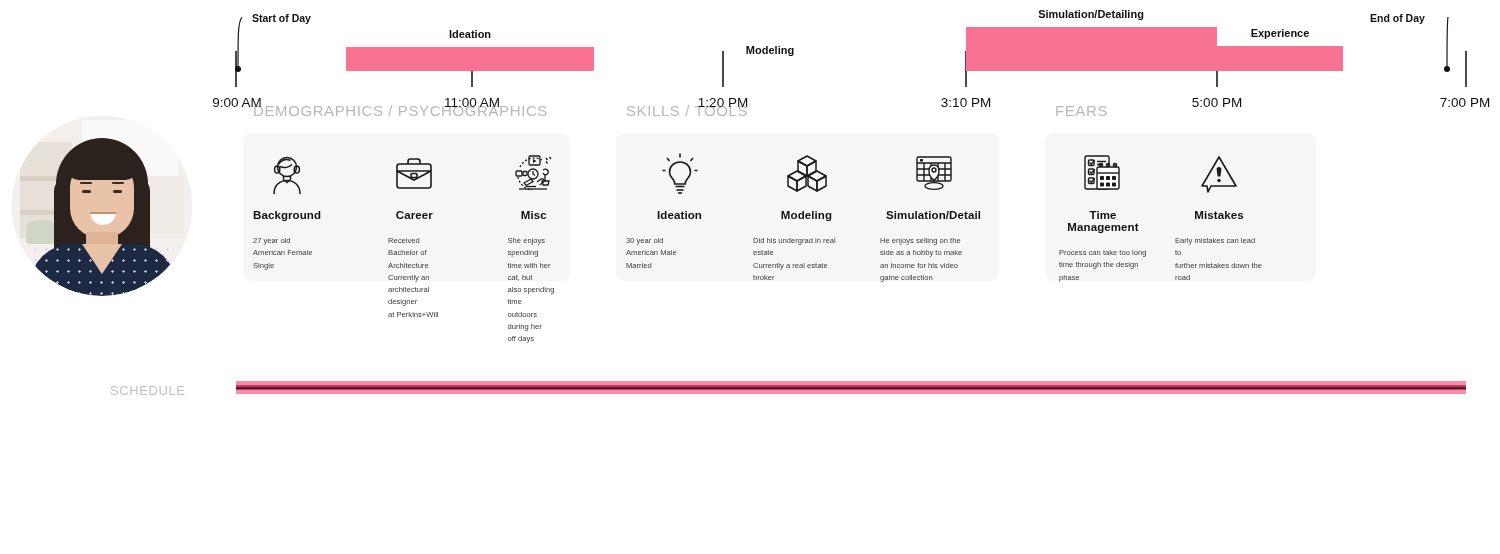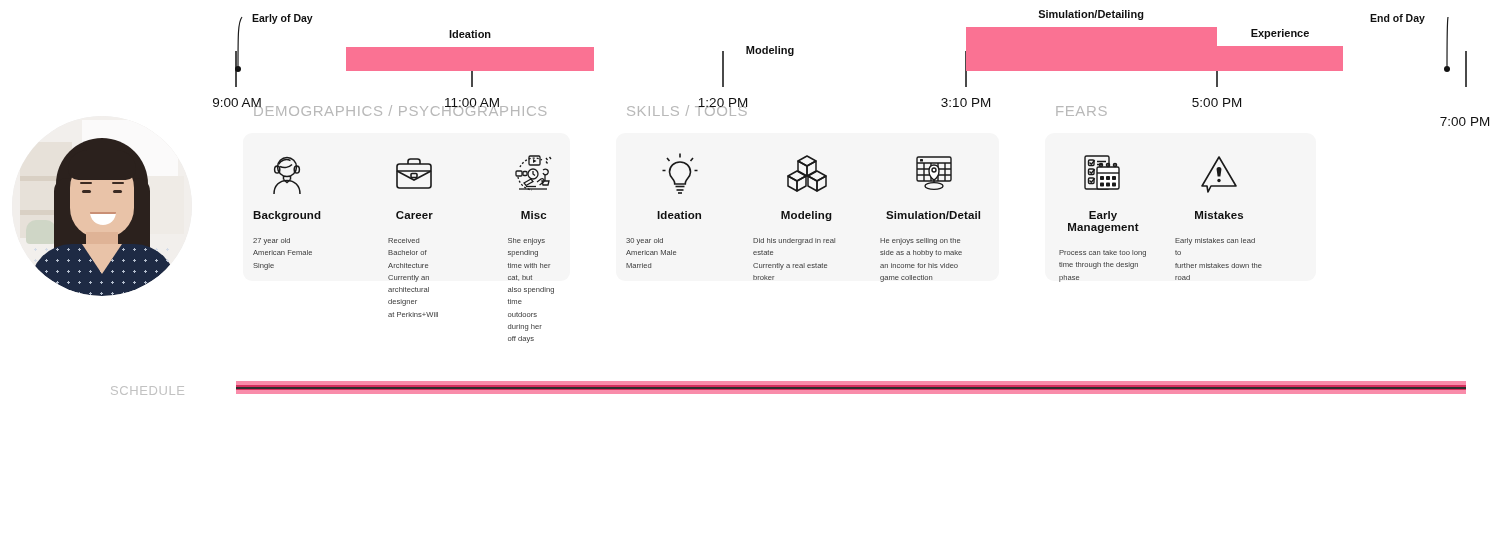--- a/index.html
+++ b/index.html
@@ -315,21 +315,21 @@
               <circle cx="27" cy="12" r="1.6"></circle>
               <circle cx="34" cy="12" r="1.6"></circle>
             <rect x="19" y="23" width="4" height="4" rx=".8" fill="#1b1b1b" stroke="none"></rect>
             <rect x="25" y="23" width="4" height="4" rx=".8" fill="#1b1b1b" stroke="none"></rect>
             <rect x="31" y="23" width="4" height="4" rx=".8" fill="#1b1b1b" stroke="none"></rect>
             <rect x="19" y="29.5" width="4" height="4" rx=".8" fill="#1b1b1b" stroke="none"></rect>
             <rect x="25" y="29.5" width="4" height="4" rx=".8" fill="#1b1b1b" stroke="none"></rect>
             <rect x="31" y="29.5" width="4" height="4" rx=".8" fill="#1b1b1b" stroke="none"></rect>
           </svg>
         </div>
-        <div class="trait-name">Early Management</div>
+        <div class="trait-name">Time Management</div>
         <div class="trait-desc">Process can take too long
 time through the design
 phase</div>
       </div>
 
       <div class="trait">
         <div class="trait-icon">
           <svg width="42" height="42" viewBox="0 0 42 42" fill="none" stroke="#1b1b1b" stroke-width="1.6" stroke-linejoin="round">
             <path d="M21 4 L38 33 H13 L10 39 L9 33 H4 z"></path>
             <path d="M21 14 c1.6 0 2.6 1.2 2.4 2.6 l-1 7 h-2.8 l-1 -7 C18.4 15.2 19.4 14 21 14 z" fill="#1b1b1b" stroke="none"></path>
@@ -354,29 +354,29 @@
       <div class="tick-label" style="left: 236px; top: 95px; transform: translateX(-48%);">9:00 AM</div>
       <div class="tick" style="left: 471.2px; top: 51px; height: 36px;"></div>
       <div class="tick-label" style="left: 472px; top: 95px;">11:00 AM</div>
       <div class="tick" style="left: 722.2px; top: 51px; height: 36px;"></div>
       <div class="tick-label" style="left: 723px; top: 95px;">1:20 PM</div>
       <div class="tick" style="left: 965.2px; top: 51px; height: 36px;"></div>
       <div class="tick-label" style="left: 966px; top: 95px;">3:10 PM</div>
       <div class="tick" style="left: 1216.2px; top: 51px; height: 36px;"></div>
       <div class="tick-label" style="left: 1217px; top: 95px;">5:00 PM</div>
       <div class="tick" style="left: 1465.2px; top: 51px; height: 36px;"></div>
-      <div class="tick-label" style="left: 1466px; top: 95px; transform: translateX(-52%); margin-top: 19px;">7:00 PM</div>
+      <div class="tick-label" style="left: 1466px; top: 95px; transform: translateX(-52%);">7:00 PM</div>
       <div class="bar" style="left: 346px; width: 248px; height: 24px; top: 47px; background: rgb(250, 114, 147);"></div>
       <div class="bar-label" style="left: 470px; top: 28px;">Ideation</div>
       <div class="bar-label" style="left: 770px; top: 44px;">Modeling</div>
       <div class="bar" style="left: 966px; width: 251px; height: 44px; top: 27px; background: rgb(250, 114, 147);"></div>
       <div class="bar-label" style="left: 1091px; top: 8px;">Simulation/Detailing</div>
       <div class="bar" style="left: 1217px; width: 126px; height: 25px; top: 46px; background: rgb(250, 114, 147);"></div>
       <div class="bar-label" style="left: 1280px; top: 27px;">Experience</div>
-      <div class="anno" style="left: 252px; top: 12px;">Early of Day</div>
+      <div class="anno" style="left: 252px; top: 12px;">Start of Day</div>
       <div class="anno-dot" style="left: 235px; top: 66px;"></div>
       <svg class="leader" width="16" height="57" style="left: 232px; top: 16px;">
         <path d="M 6 53 C 6 18.549999999999997, 6 6, 10 1" stroke="#1b1b1b" stroke-width="1.2" fill="none"></path>
       </svg>
       <div class="anno" style="left: 1370px; top: 12px;">End of Day</div>
       <div class="anno-dot" style="left: 1444px; top: 66px;"></div>
       <svg class="leader" width="13" height="57" style="left: 1441px; top: 16px;">
         <path d="M 6 53 C 6 18.549999999999997, 6 6, 7 1" stroke="#1b1b1b" stroke-width="1.2" fill="none"></path>
       </svg>
     </div>

